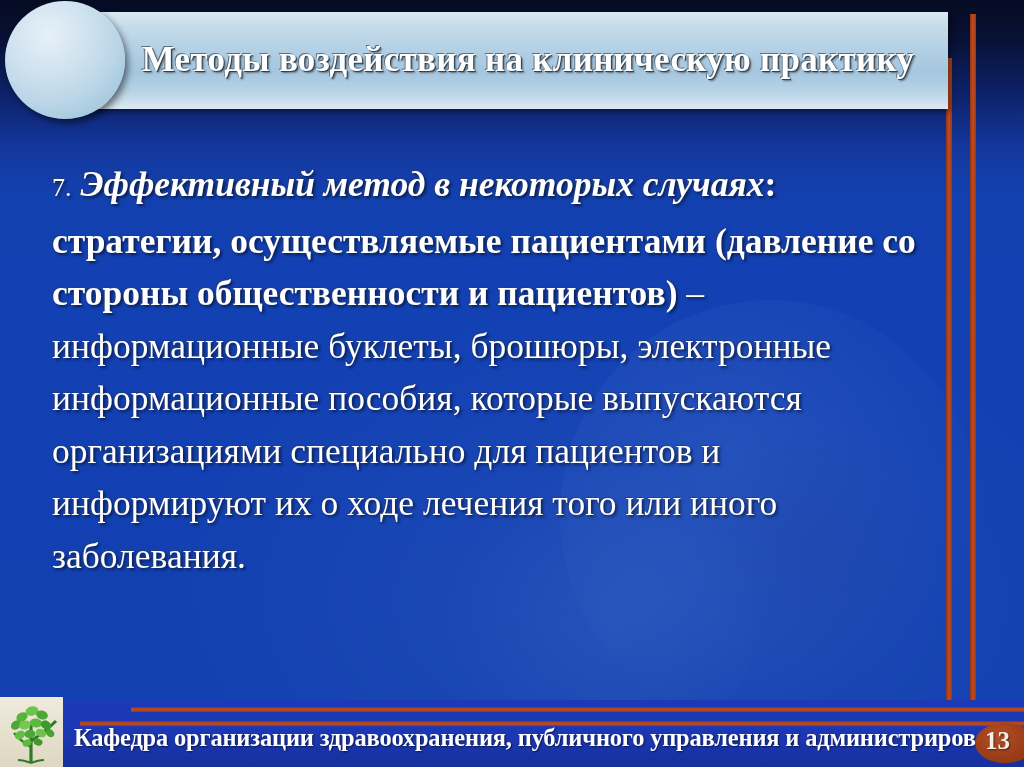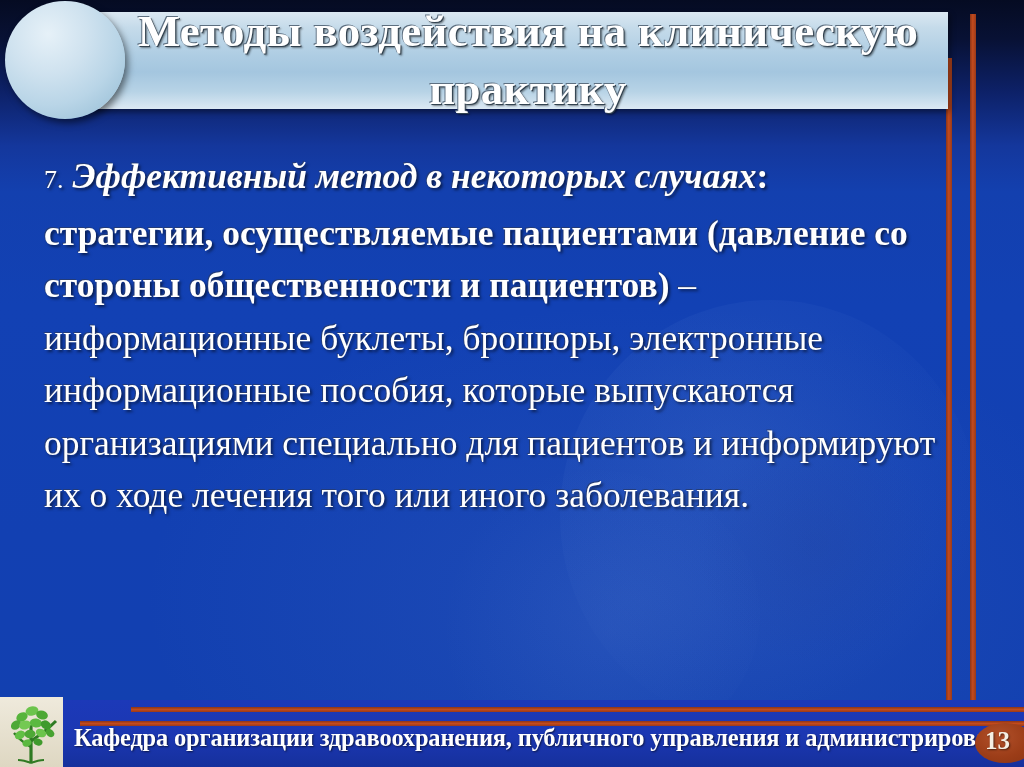--- a/index.html
+++ b/index.html
@@ -95,21 +95,21 @@
     display: flex;
     align-items: center;
     justify-content: center;
   }
   .title-text {
     width: 820px;
     margin-left: 46px;
     text-align: center;
     font-family: "Liberation Serif", "DejaVu Serif", serif;
     font-weight: bold;
-    font-size: 45px;
+    font-size: 35px;
     line-height: 1.27;
     color: #ffffff;
     letter-spacing: 0.3px;
     text-shadow:
       -1px -1px 0 #5d6f80,
        1px  1px 0 #32424f,
        2px  2px 2px rgba(0,0,0,0.45);
   }
 
   .title-bubble {
@@ -136,21 +136,21 @@
     width: 893px;
     text-align: justify;
     color: #ffffff;
     font-family: "Liberation Serif", "DejaVu Serif", serif;
     font-size: 35.5px;
     line-height: 52.5px;
     text-shadow:
       -1px -1px 0 rgba(40,60,110,0.85),
        2px  2px 3px rgba(0,0,0,0.55);
   }
-  .body-block p { margin: 0; text-align: justify; }
+  .body-block p { margin: 8px; text-align: justify; }
   .body-block p:last-child { text-align: left; }
   .num { font-size: 26px; font-weight: normal; }
   .bi  { font-weight: bold; font-style: italic; }
   .b   { font-weight: bold; }
 
   
   .footer-bar {
     position: absolute;
     left: 0;
     top: 700px;

